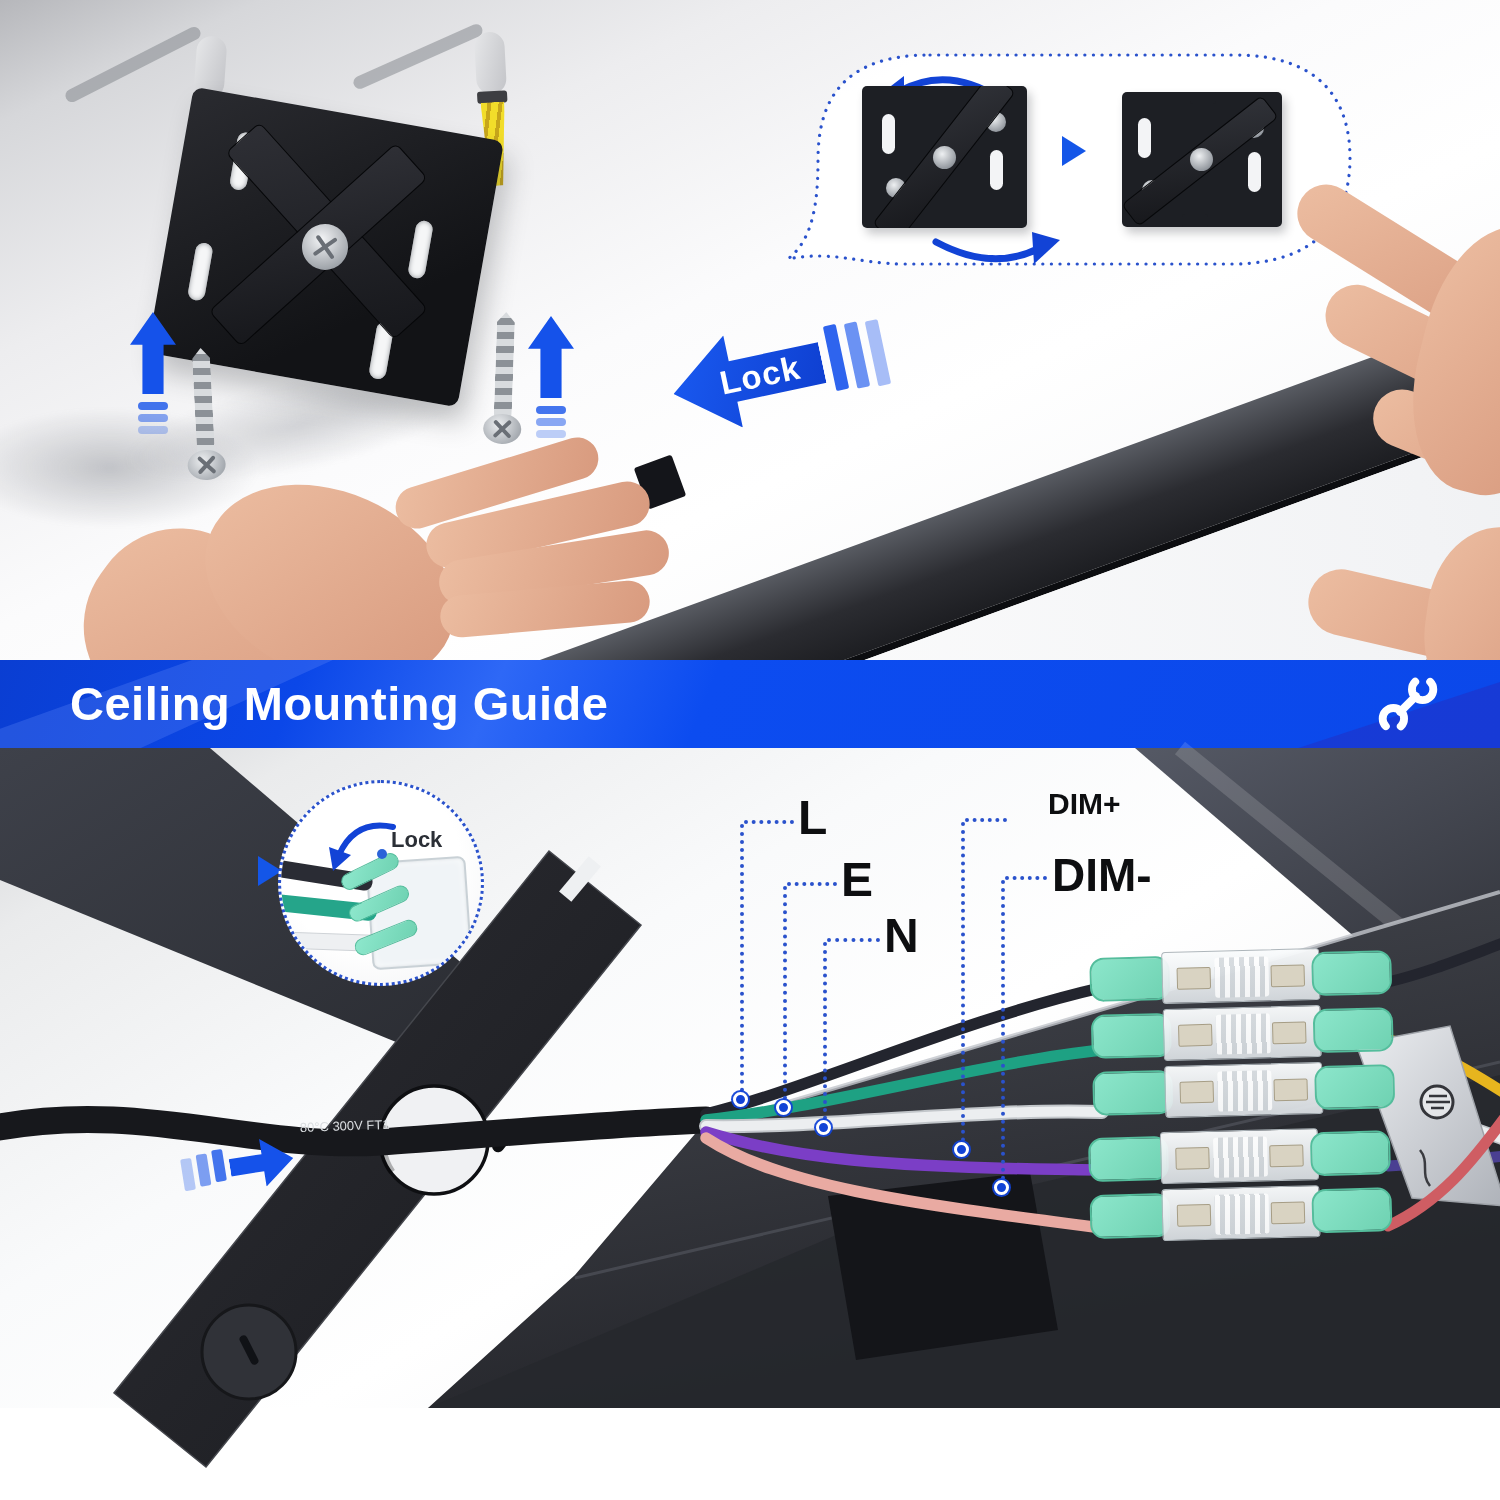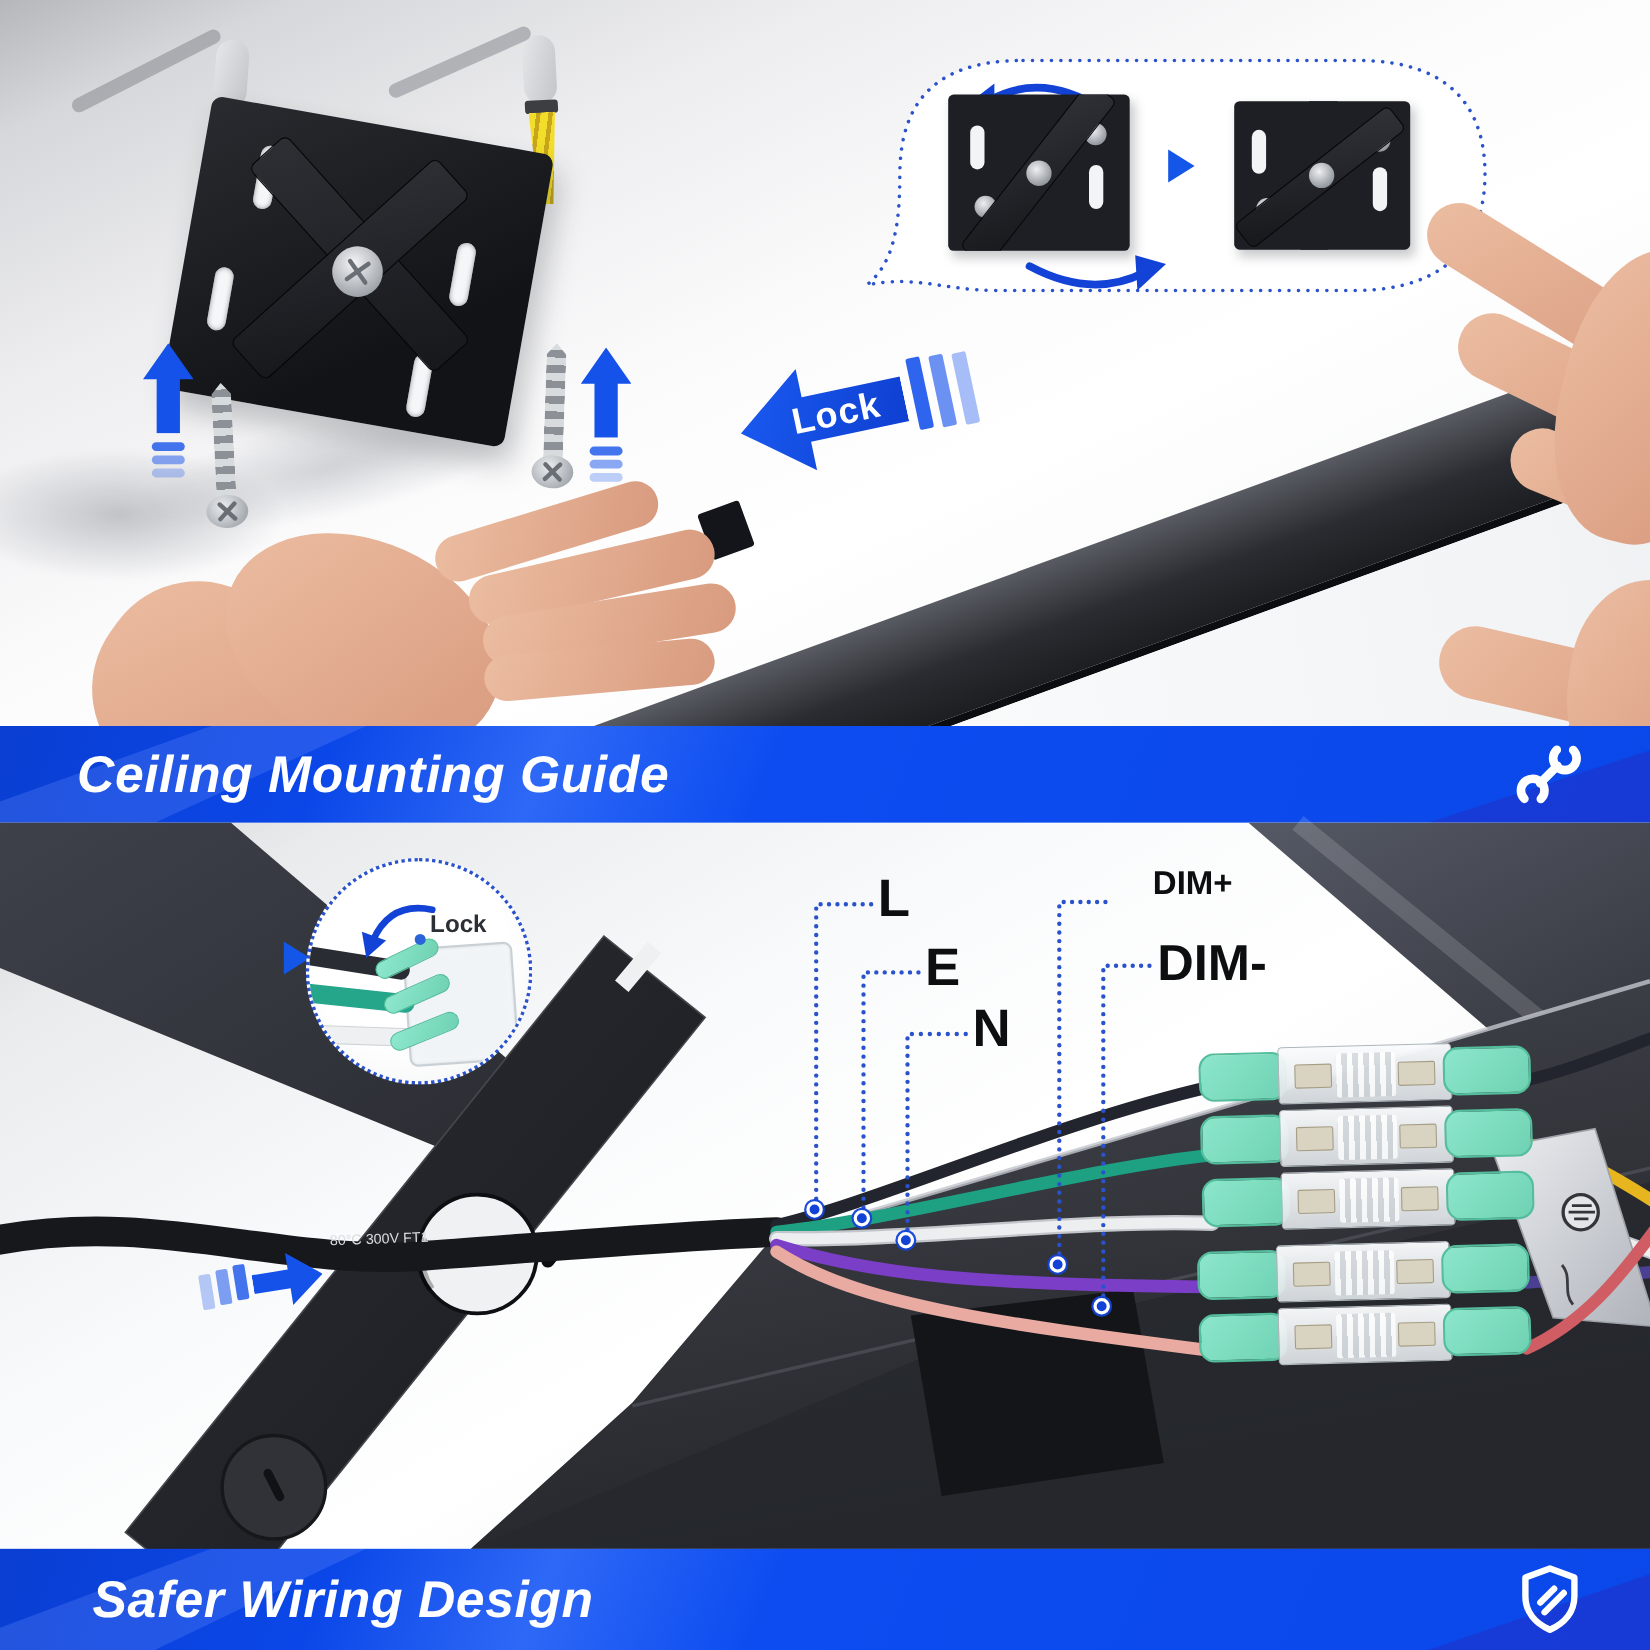--- a/index.html
+++ b/index.html
@@ -82,21 +82,21 @@
   .mini-tab{position:absolute;background:#1d1f24;border-radius:3px;}
   .tri-right{width:0;height:0;border-top:15px solid transparent;border-bottom:15px solid transparent;}
 
   
   .banner{position:absolute;left:0;width:1500px;overflow:hidden;
     background:linear-gradient(112deg,#0a3ed2 0%,#0b47e8 20%,#2e68f6 33%,#0c4cf0 47%,#0b48ea 100%);}
   .banner .sheen{position:absolute;left:0;top:0;width:640px;height:100%;
     background:rgba(96,135,250,.30);clip-path:polygon(30% 0,52% 0,22% 100%,0 100%,0 78%);}
   .banner .shade{position:absolute;right:0;bottom:0;width:420px;height:100%;
     background:#232fc4;opacity:.55;clip-path:polygon(100% 25%,100% 100%,52% 100%);}
-  .banner-title{position:absolute;top:0;color:#fff;font-weight:bold;letter-spacing:.5px;font-style:italic;}
+  .banner-title{position:absolute;top:0;color:#fff;font-weight:bold;letter-spacing:.5px;}
   #banner-mounting{top:660px;height:88px;}
   #banner-mounting .banner-title{left:70px;line-height:88px;font-size:47px;}
   #banner-wiring{top:1408px;height:92px;}
   #banner-wiring .banner-title{left:84px;line-height:92px;font-size:47px;}
 
   
   .sec-bot{position:absolute;left:0;top:748px;width:1500px;height:660px;overflow:hidden;
     background:linear-gradient(150deg,#d2d3d6 0%,#eaebec 12%,#f9fafb 36%,#ffffff 55%,#eff0f2 88%);}
 
   
@@ -427,23 +427,14 @@
   <div class="vline" style="left:1001px;top:880px;height:300px;"></div>
   <div class="wdot" style="left:994px;top:1180px;"></div>
 
   <div class="rarrow-wrap">
     <div class="rbar" style="left:0;top:10px;opacity:.3;"></div>
     <div class="rbar" style="left:16px;top:8px;opacity:.55;"></div>
     <div class="rbar" style="left:32px;top:6px;opacity:.8;"></div>
     <div class="rarrow"></div>
   </div>
 
-  <div class="banner" id="banner-wiring">
-    <div class="sheen"></div>
-    <div class="shade"></div>
-    <div class="banner-title">Safer Wiring Design</div>
-    <svg class="abs" style="left:1378px;top:12px;" width="62" height="68" viewBox="0 0 64 68">
-      <path d="M32 5 L55 13.5 V31 C55 46 45.5 56.5 32 62.5 C18.5 56.5 9 46 9 31 V13.5 Z" stroke="#ffffff" stroke-width="6" fill="none" stroke-linejoin="round"></path>
-      <path d="M23 37 L36 24 M27 46 L45 28" stroke="#ffffff" stroke-width="6" stroke-linecap="round" fill="none"></path>
-    </svg>
-  </div>
 
 </div>
 
 </body></html>

